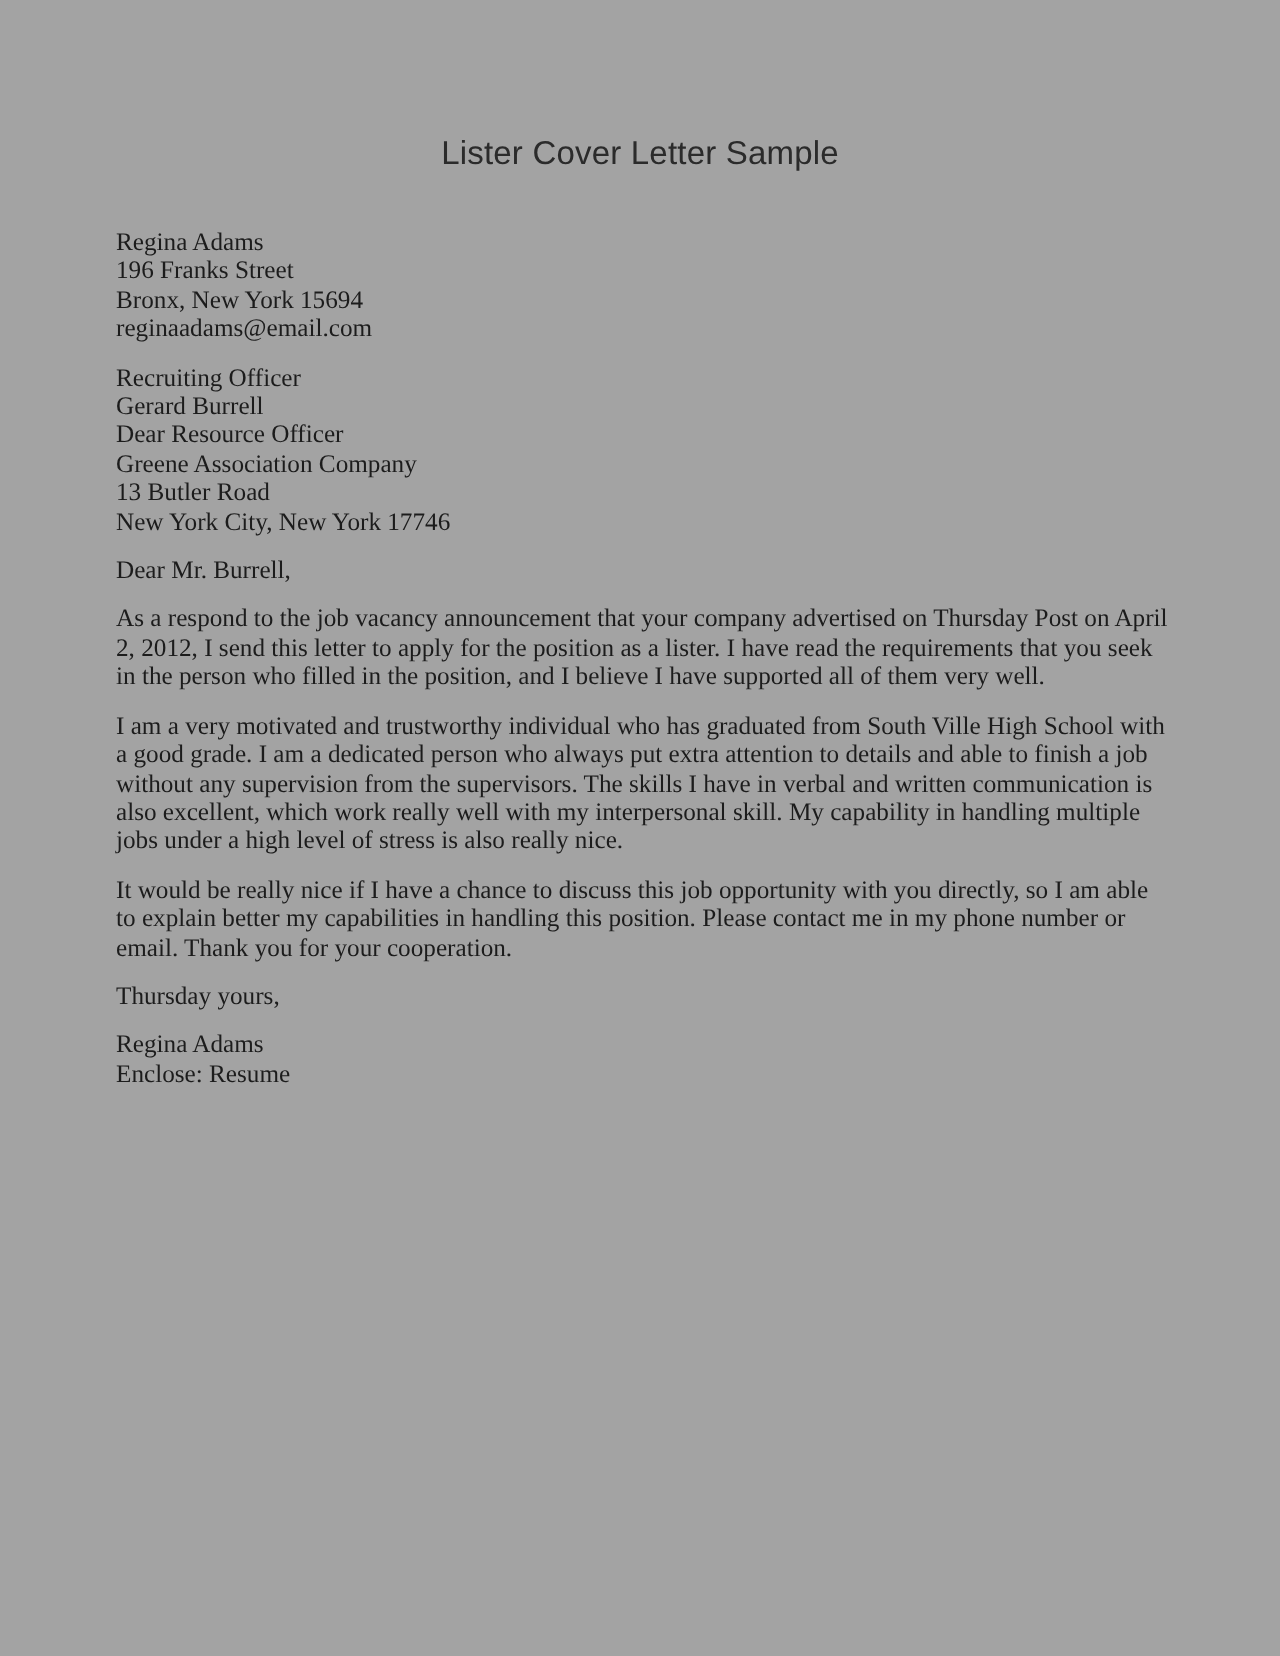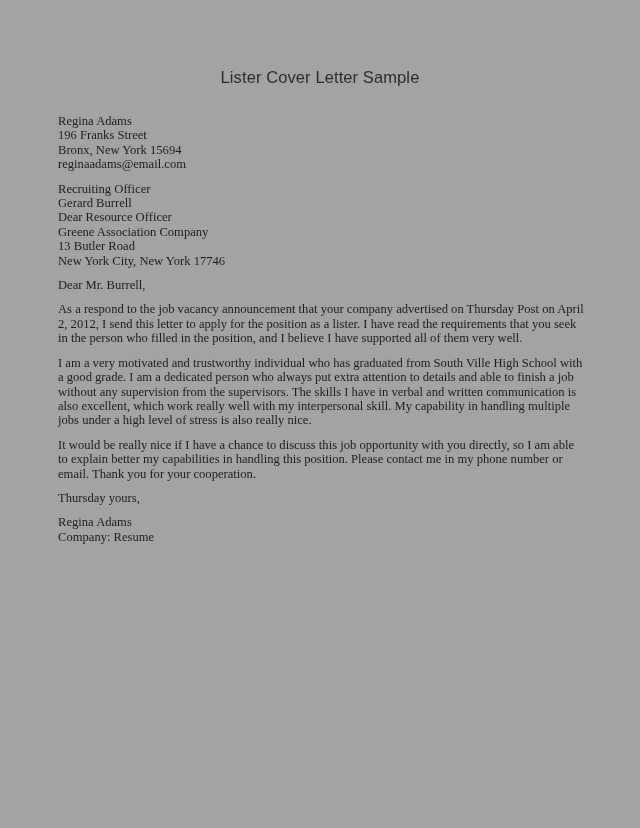--- a/index.html
+++ b/index.html
@@ -103,17 +103,17 @@
     <p class="para">As a respond to the job vacancy announcement that your company advertised on Thursday Post on April 2, 2012, I send this letter to apply for the position as a lister. I have read the requirements that you seek in the person who filled in the position, and I believe I have supported all of them very well.</p>
     <p class="para">I am a very motivated and trustworthy individual who has graduated from South Ville High School with a good grade. I am a dedicated person who always put extra attention to details and able to finish a job without any supervision from the supervisors. The skills I have in verbal and written communication is also excellent, which work really well with my interpersonal skill. My capability in handling multiple jobs under a high level of stress is also really nice.</p>
     <p class="para">It would be really nice if I have a chance to discuss this job opportunity with you directly, so I am able to explain better my capabilities in handling this position. Please contact me in my phone number or email. Thank you for your cooperation.</p>
 
     <div class="block">
       <span class="line">Thursday yours,</span>
     </div>
 
     <div class="block sig-block">
       <span class="line">Regina Adams</span>
-      <span class="line">Company: Resume</span>
+      <span class="line">Enclose: Resume</span>
     </div>
 
   </div>
 </div>
 
 </body></html>

